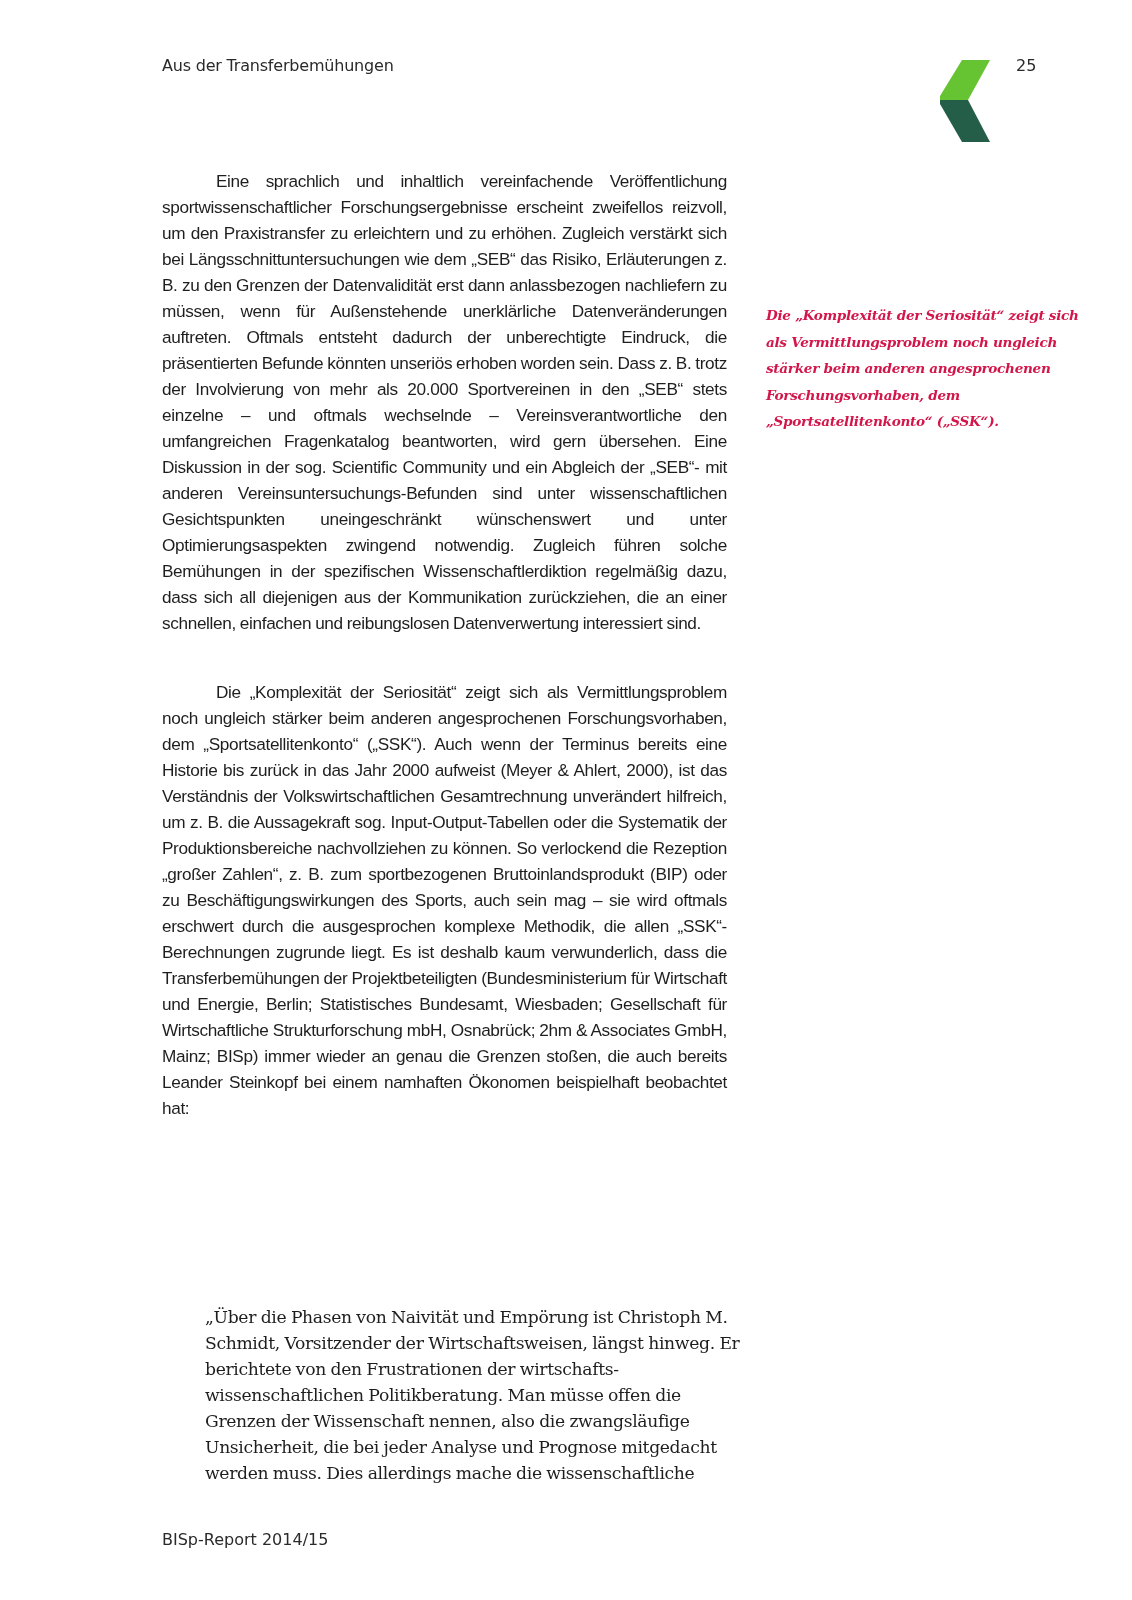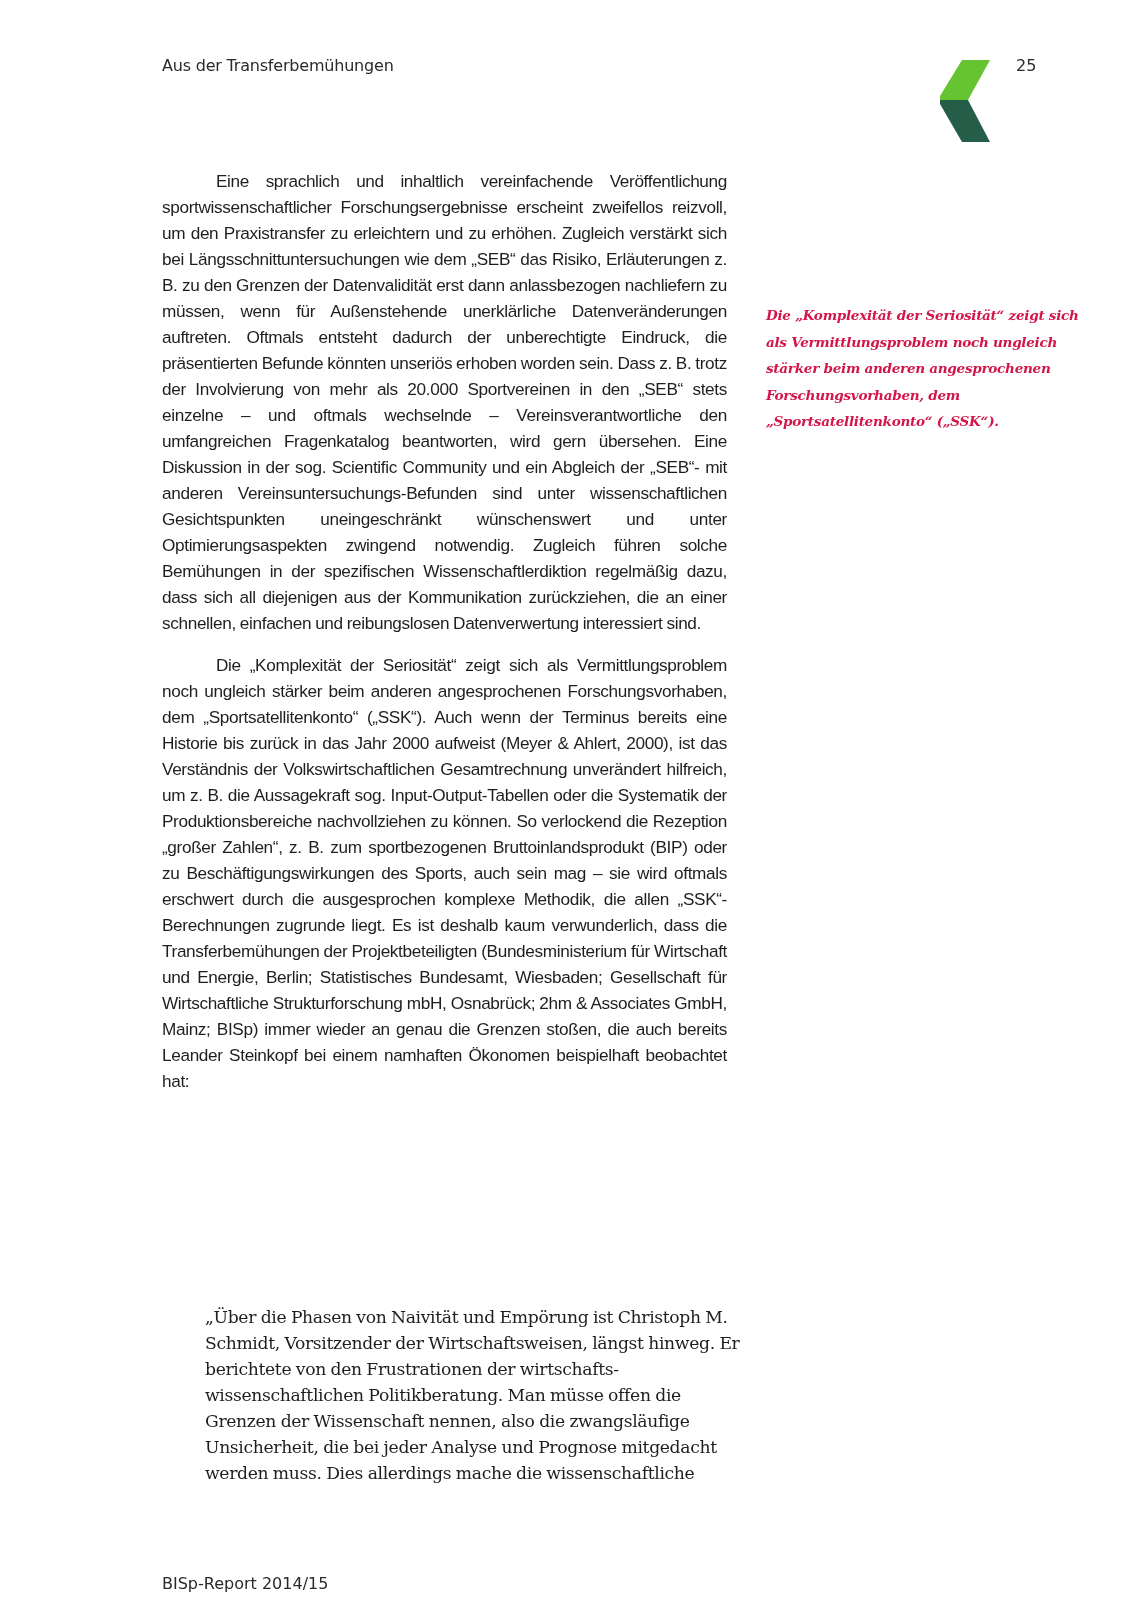--- a/index.html
+++ b/index.html
@@ -14,36 +14,36 @@
       font-family: "DejaVu Sans", sans-serif; font-size: 16px; color: #2a2a2a;
     }
     .logo { position: absolute; left: 940px; top: 60px; width: 64px; height: 82px; }
     .body-col {
       position: absolute; left: 162px; top: 168px; width: 565px;
       font-family: Liberation Sans, sans-serif; font-size: 17.2px; line-height: 26px;
       color: #1e1e1e; text-align: justify; hyphens: manual;
       letter-spacing: -0.35px; word-spacing: -0.5px;
     }
     .body-col p { margin: 0; text-indent: 54px; }
-    .body-col p + p { margin-top: 16px; }
+    .body-col p + p { margin-top: 43px; }
     .quote {
       position: absolute; left: 189px; top: 1288px; width: 540px;
       font-family: "DejaVu Serif", serif; font-size: 17.2px; line-height: 26px;
       color: #1e1e1e; text-align: left; letter-spacing: -0.35px; word-spacing: -0.5px;
       margin: 16px;
     }
     .sidenote {
       position: absolute; left: 766px; top: 302px; width: 320px;
       font-family: "DejaVu Serif", serif; font-style: italic; font-weight: bold;
       font-size: 13.6px; line-height: 26.5px; color: #d2164a;
       letter-spacing: -0.3px;
     }
     .footer {
       position: absolute; left: 162px; top: 1530px;
-      font-family: "DejaVu Sans", sans-serif; font-size: 16px; color: #2a2a2a; margin-top: 44px;
+      font-family: "DejaVu Sans", sans-serif; font-size: 16px; color: #2a2a2a;
     }
   </style>
 </head>
 <body>
 
 <div class="header-title">Aus der Transferbemühungen</div>
 
 <svg class="logo" viewBox="0 0 64 82" xmlns="http://www.w3.org/2000/svg">
   <polygon points="22,0 50,0 28,40 0,40 0,36" fill="#66c332"></polygon>
   <polygon points="0,40 28,40 50,82 22,82 0,44" fill="#255e48"></polygon>

